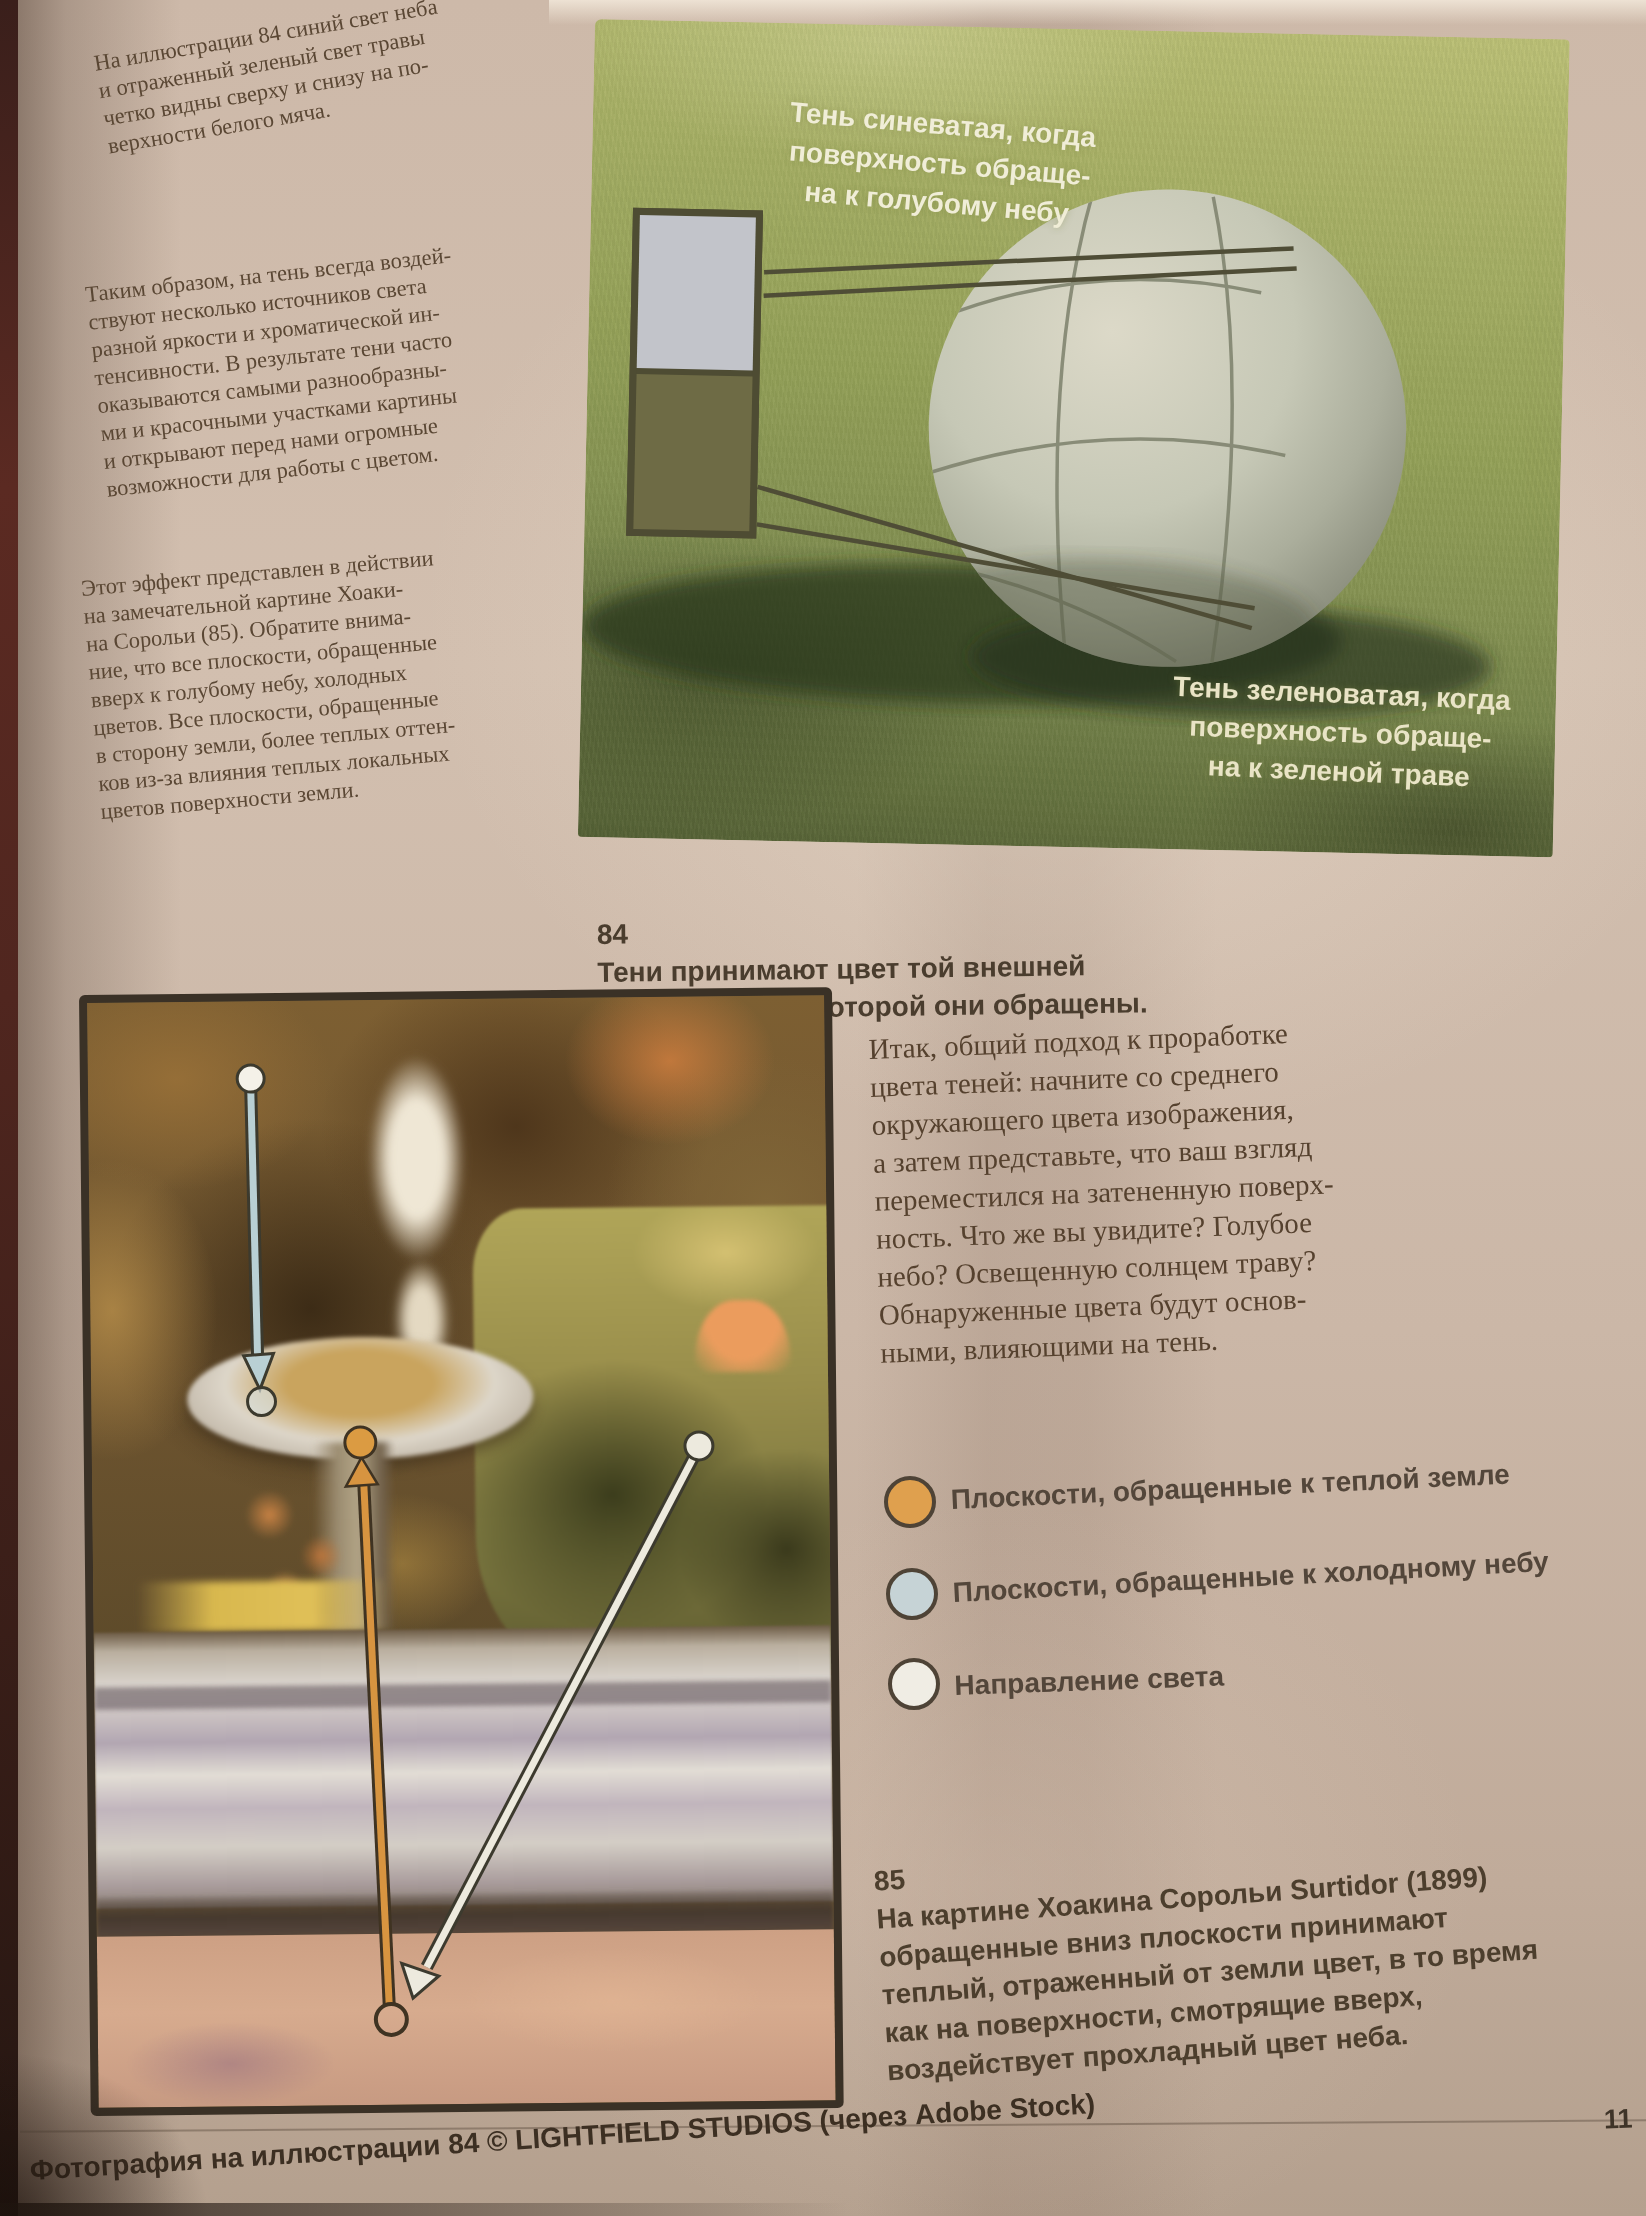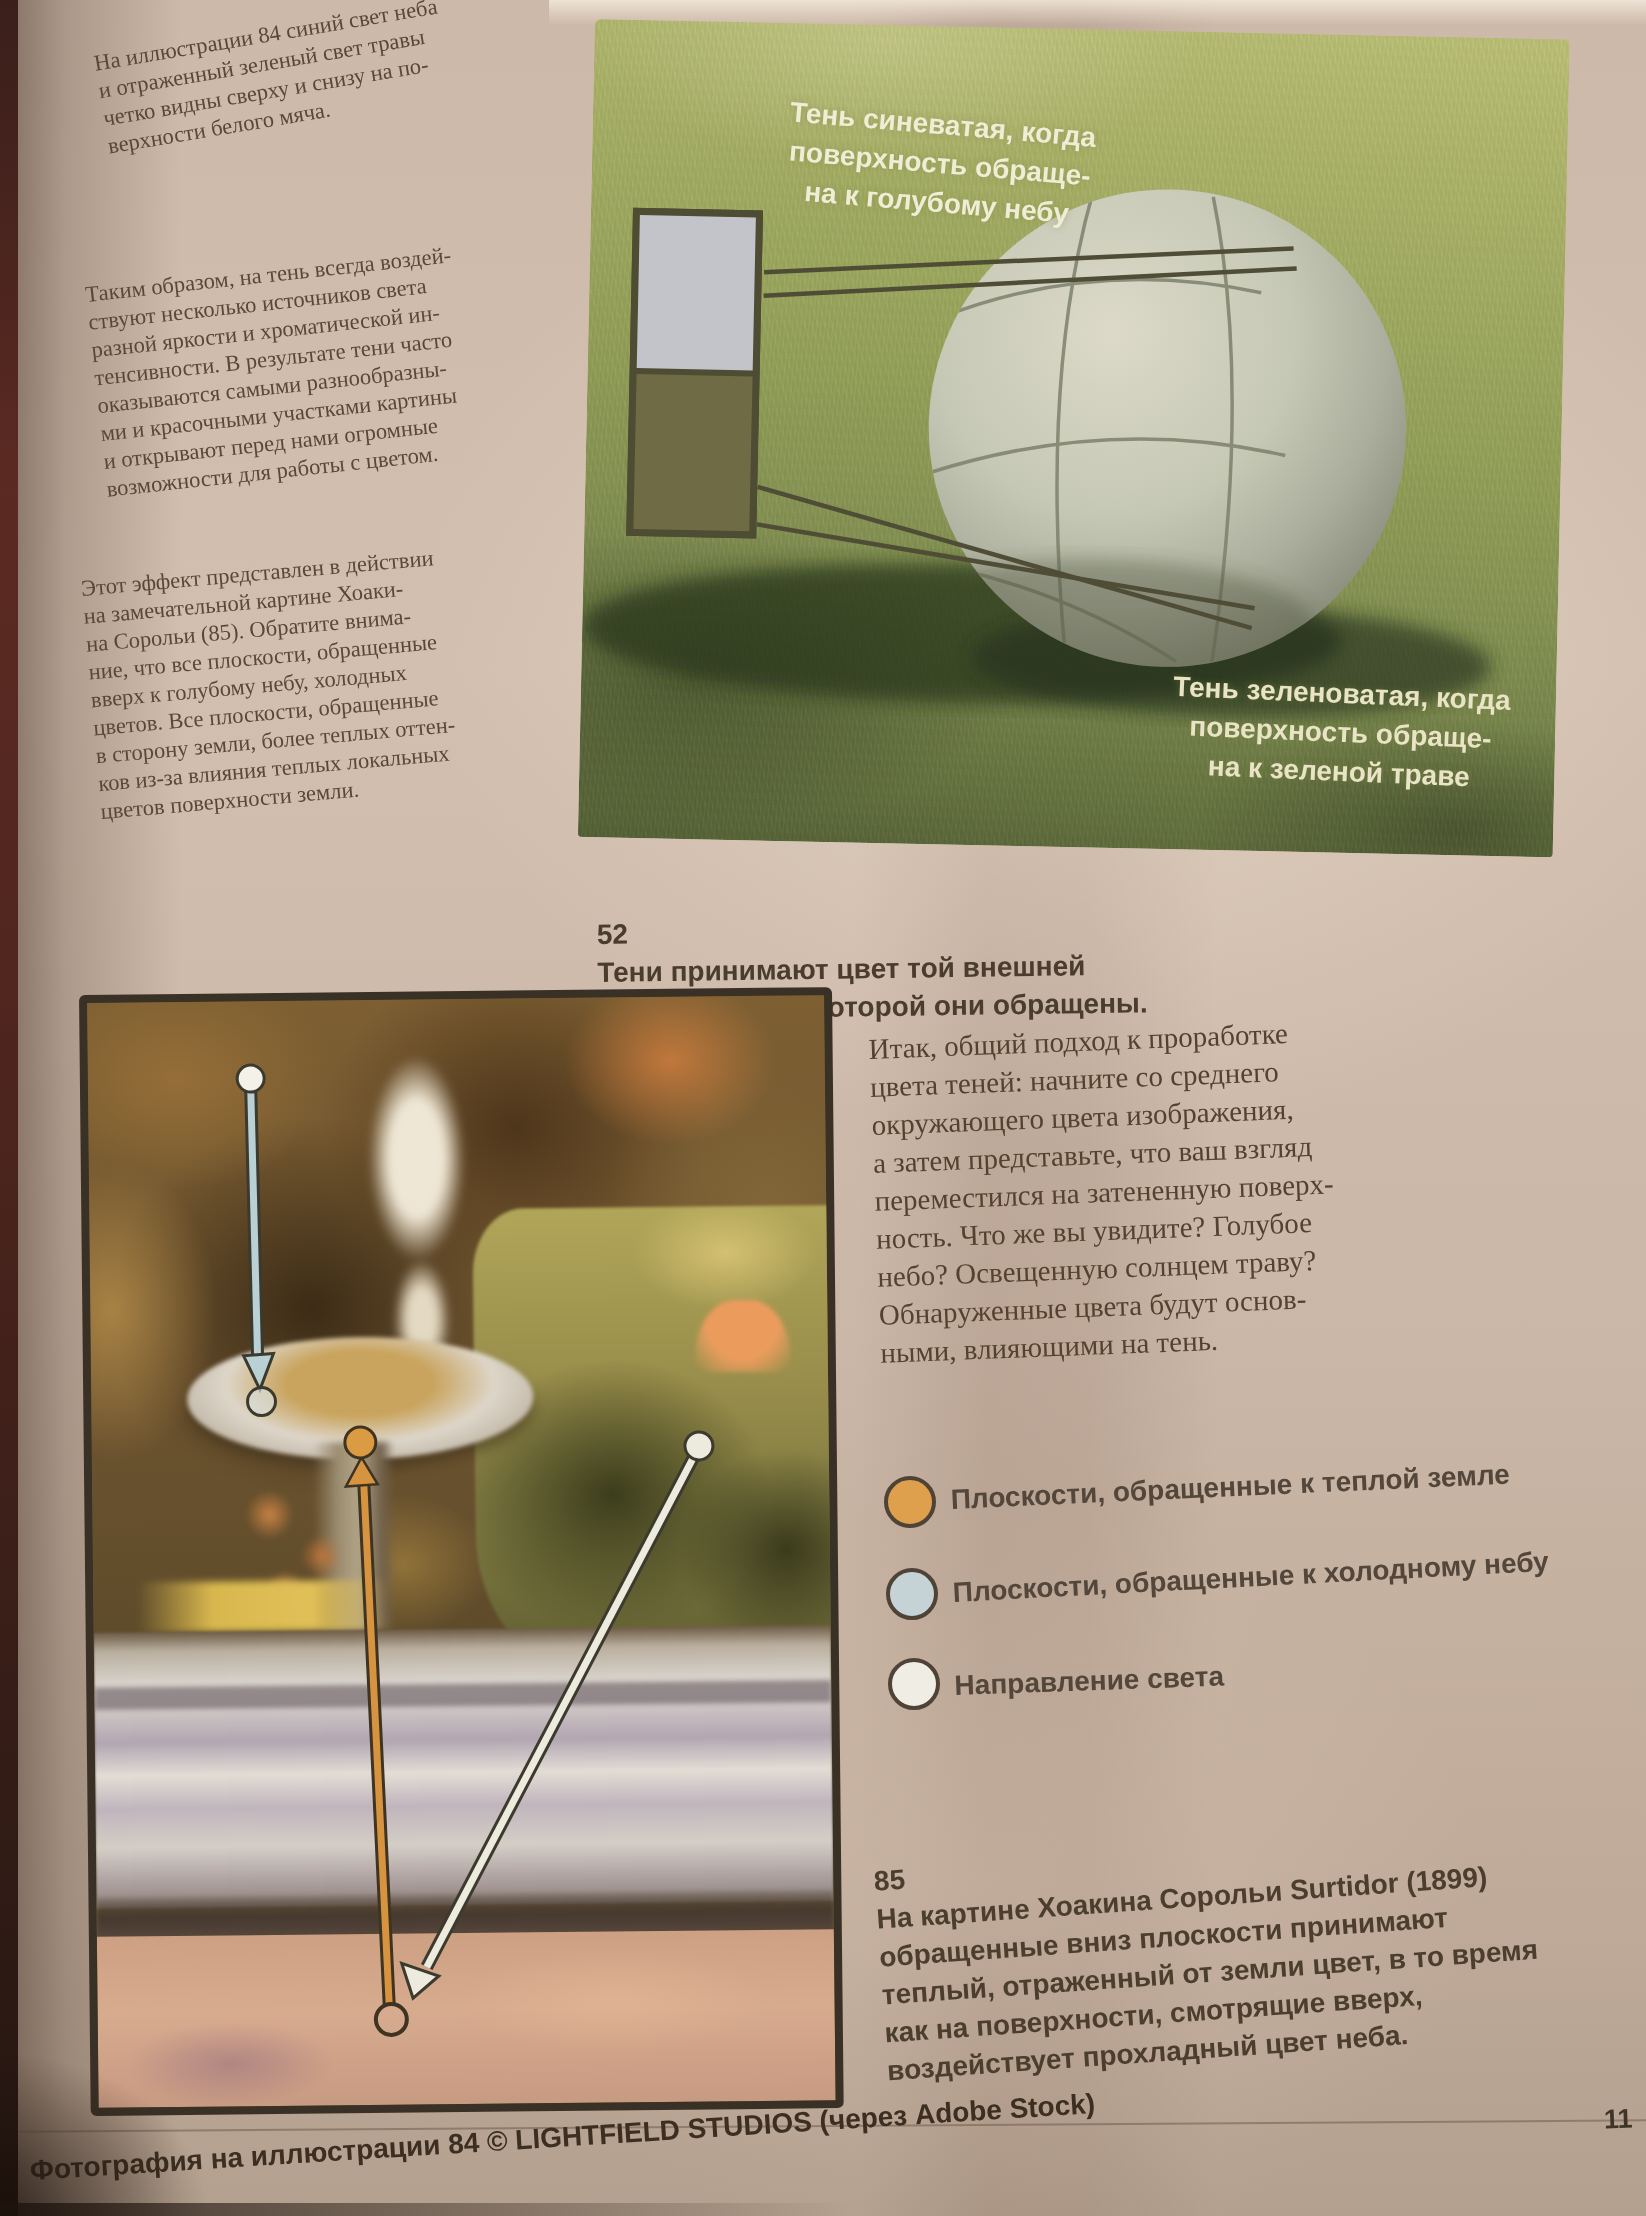--- a/index.html
+++ b/index.html
@@ -196,21 +196,21 @@
     </div>
     <div class="photo-label" id="photo-label-top">Тень синеватая, когда
 поверхность обраще-
 на к голубому небу</div>
     <div class="photo-label" id="photo-label-bottom">Тень зеленоватая, когда
 поверхность обраще-
 на к зеленой траве</div>
   </div>
 
   <div class="caption" id="caption84">
-    <span>52</span>
+    <span>84</span>
     <span>Тени принимают цвет той внешней
 поверхности, к которой они обращены.</span>
   </div>
 
   <div class="painting">
     <div class="layer p-foliage"></div>
     <div class="layer p-statue"></div>
     <div class="layer p-statue2"></div>
     <div class="layer p-hedge"></div>
     <div class="layer p-dome"></div>

